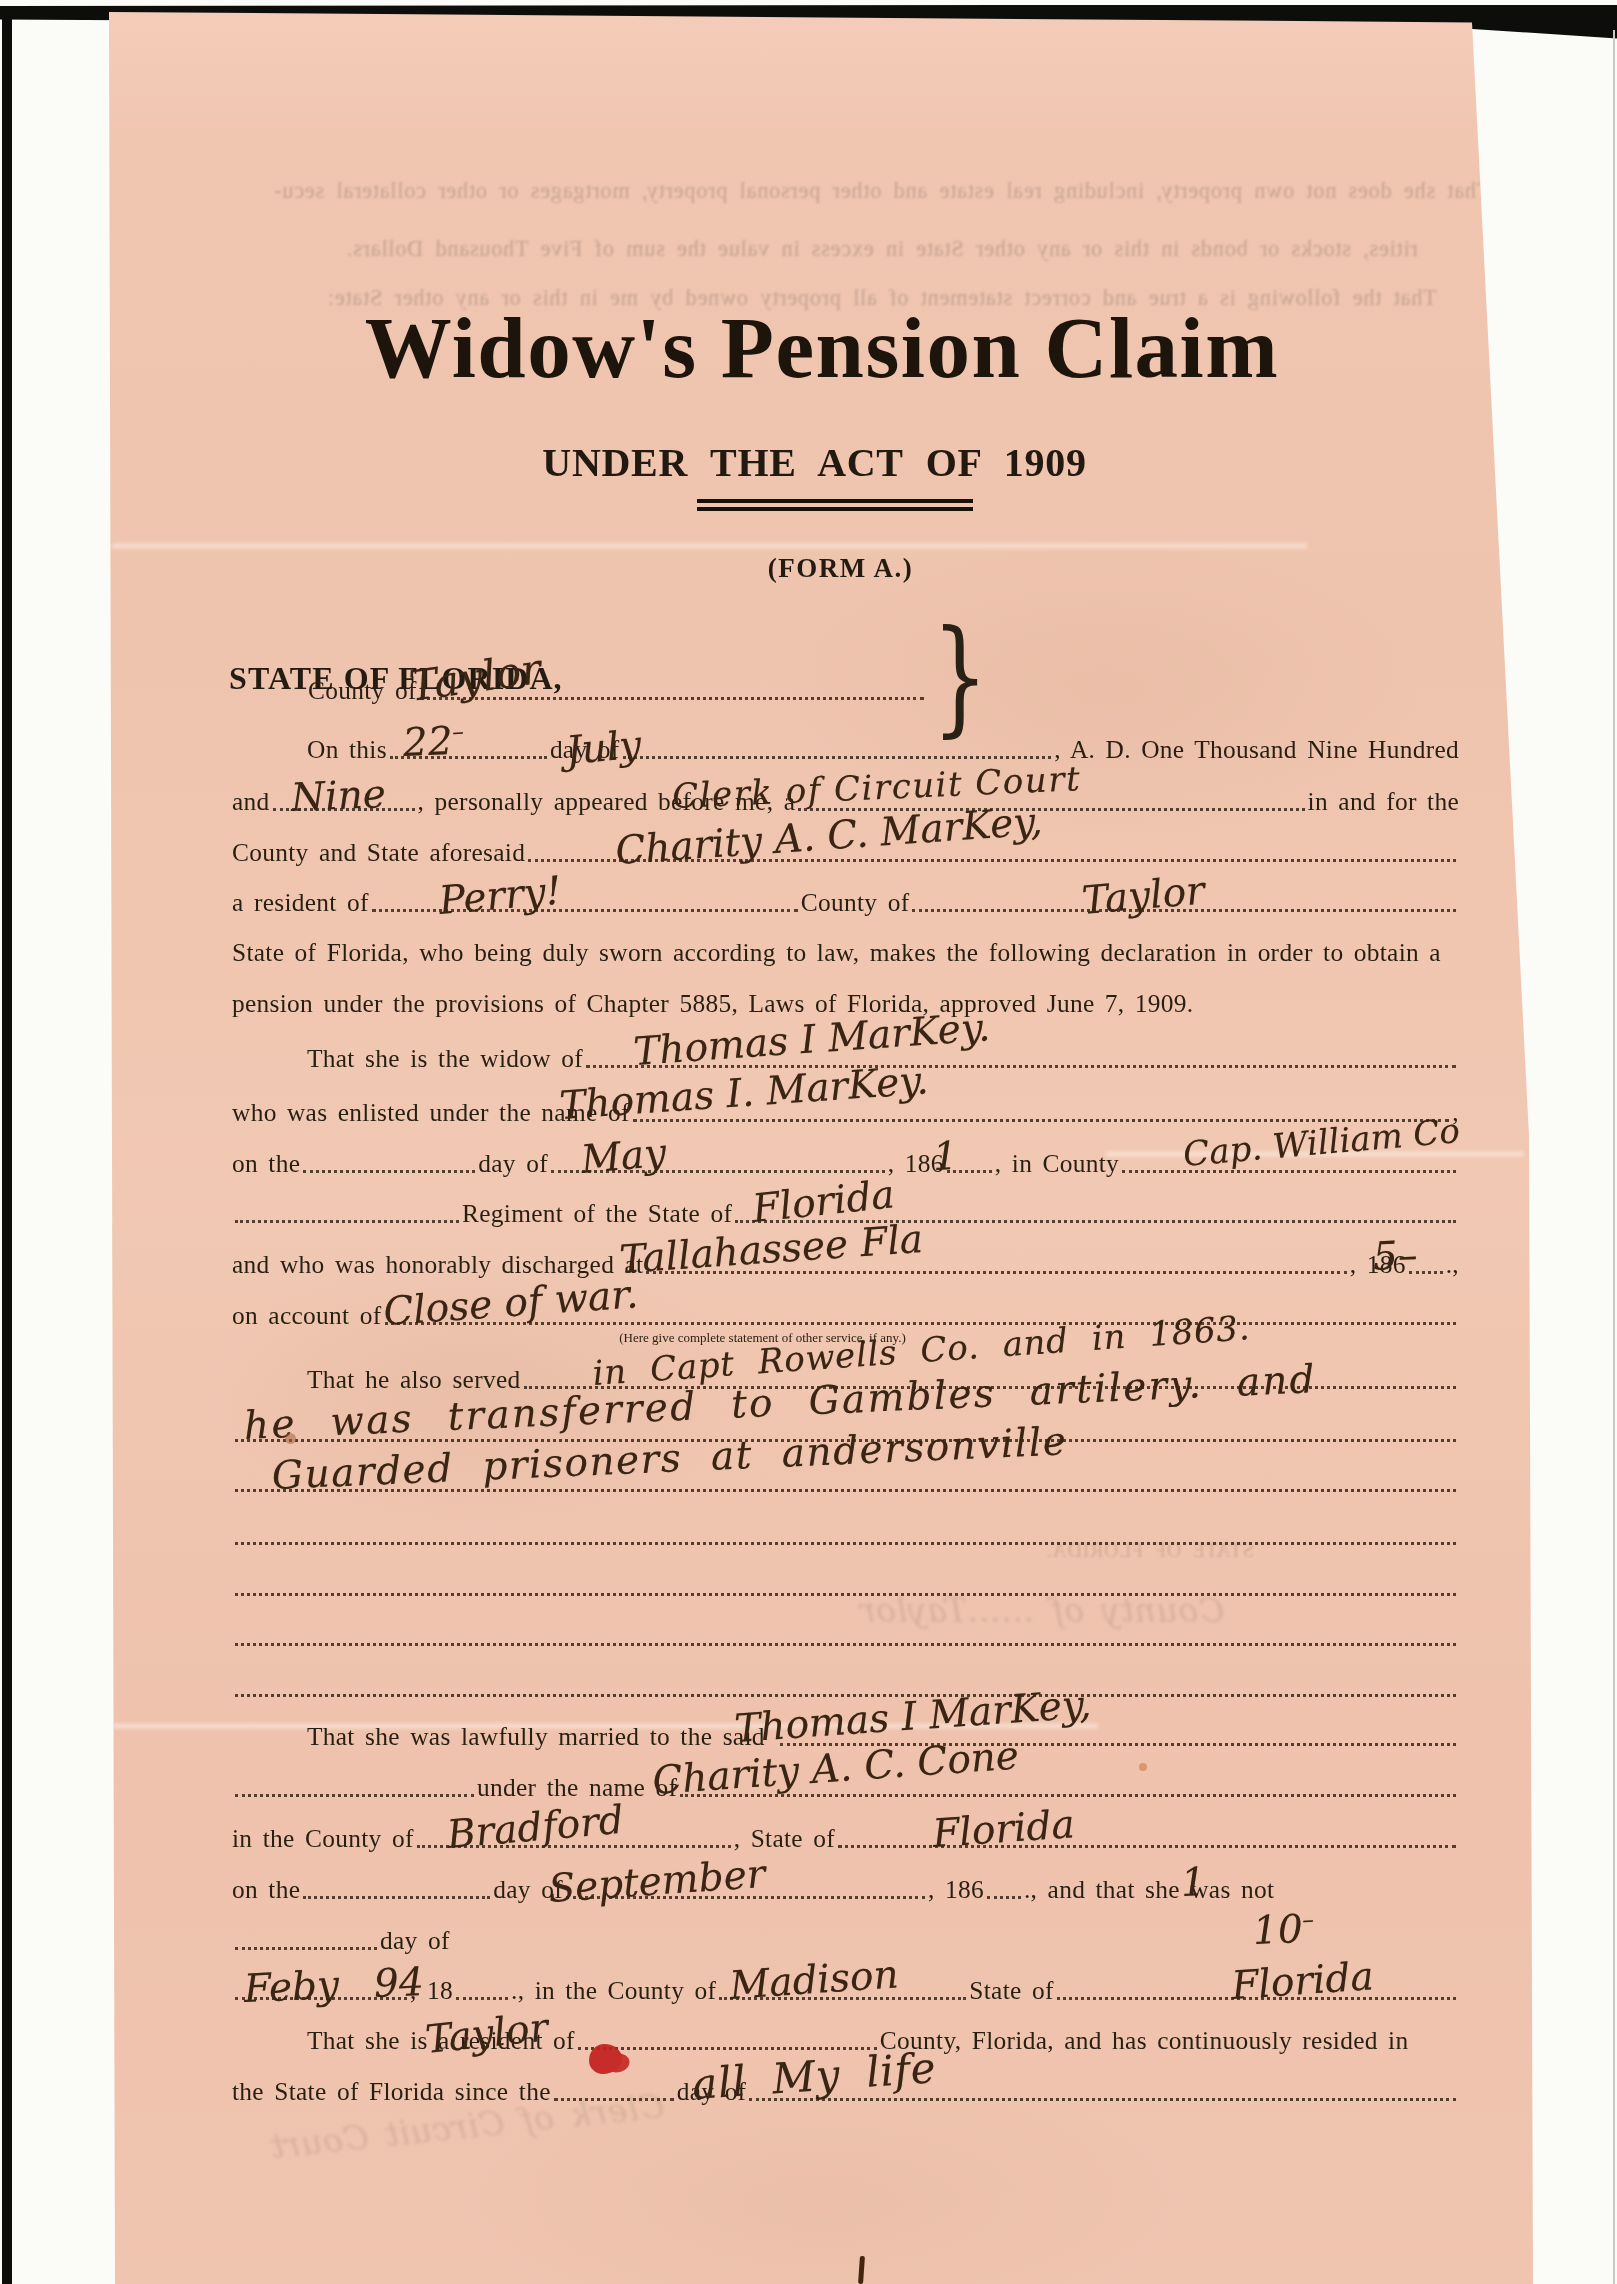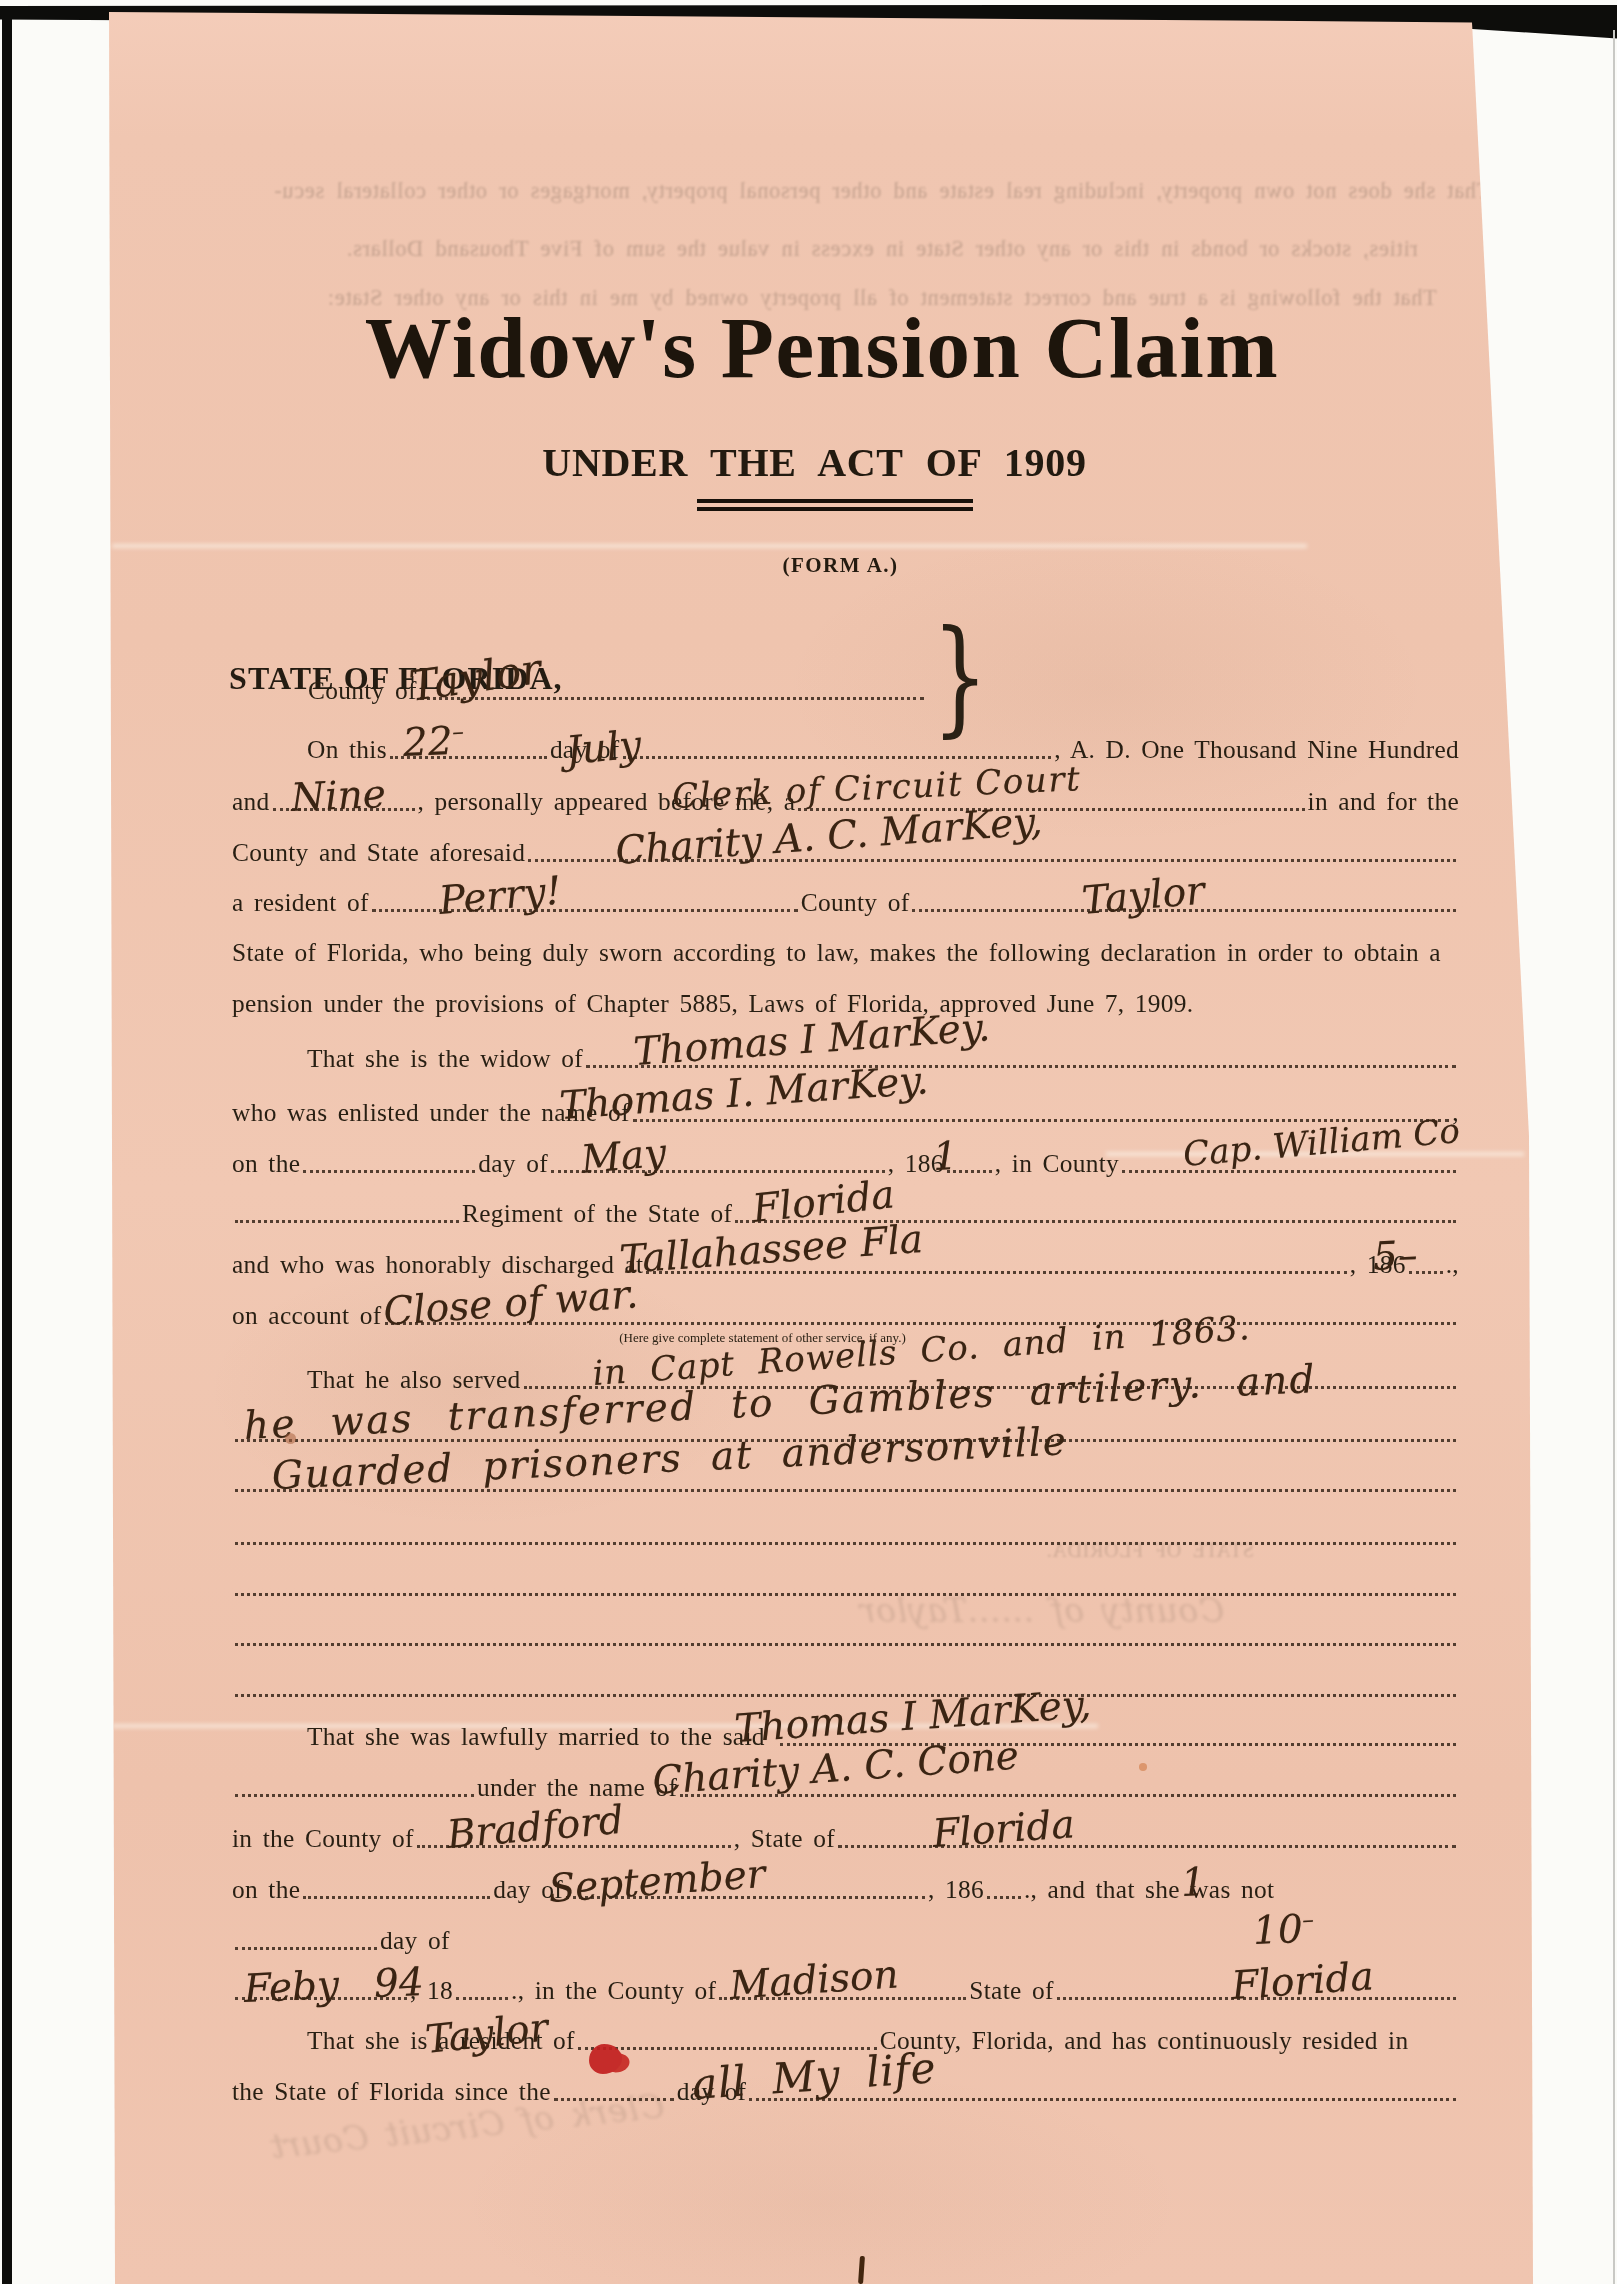--- a/index.html
+++ b/index.html
@@ -25,21 +25,21 @@
          font-size:22.4px;letter-spacing:0.7px;word-spacing:5.2px;white-space:nowrap;}
   .ghost.small{font-size:20px;opacity:.22;}
   .ghost.script{font-family:"DejaVu Serif",serif;font-style:italic;font-size:33px;opacity:.17;filter:blur(1.6px);}
   
   .title{position:absolute;left:112px;top:297px;width:1420px;text-align:center;
          font-size:87px;font-weight:bold;color:#1d150c;letter-spacing:1.5px;}
   .subtitle{position:absolute;left:112px;top:439px;width:1405px;text-align:center;
          font-size:40px;font-weight:bold;color:#221a10;letter-spacing:0.7px;word-spacing:12px;}
   .rule{position:absolute;left:697px;width:276px;height:3.7px;background:#17110a;}
   .formA{position:absolute;left:112px;top:553px;width:1457px;text-align:center;
-         font-size:21px;font-weight:bold;color:#241b10;letter-spacing:1.5px;}
+         font-size:27px;font-weight:bold;color:#241b10;letter-spacing:1.5px;}
   .stateline{position:absolute;left:229px;top:660px;font-size:32px;color:#241c12;letter-spacing:1.1px;font-weight:bold;}
   .brace{position:absolute;left:920px;top:614px;font-size:126px;line-height:1;color:#2a2115;
          font-family:"DejaVu Serif",serif;transform:scaleX(.7);}
   .row{position:absolute;left:232px;width:1227px;display:flex;align-items:flex-end;height:34px;
        color:#281f13;font-size:25.4px;line-height:1.1;}
   .row .t{white-space:pre;letter-spacing:0.3px;word-spacing:3.7px;padding-bottom:1.5px;}
   .row.indent{padding-left:75px;width:1152px;}
   .d{flex:1 1 auto;border-bottom:3px dotted rgba(48,32,19,.82);margin:0 3px 6px 3px;min-width:19.4px;}
   .f45{flex:0 0 34px}.f60{flex:0 0 45px}.f70{flex:0 0 52px}.f160{flex:0 0 120px}.f190{flex:0 0 142px}
   .f210{flex:0 0 157px}.f230{flex:0 0 172px}.f250{flex:0 0 187px}.f300{flex:0 0 224px}.f320{flex:0 0 239px}

